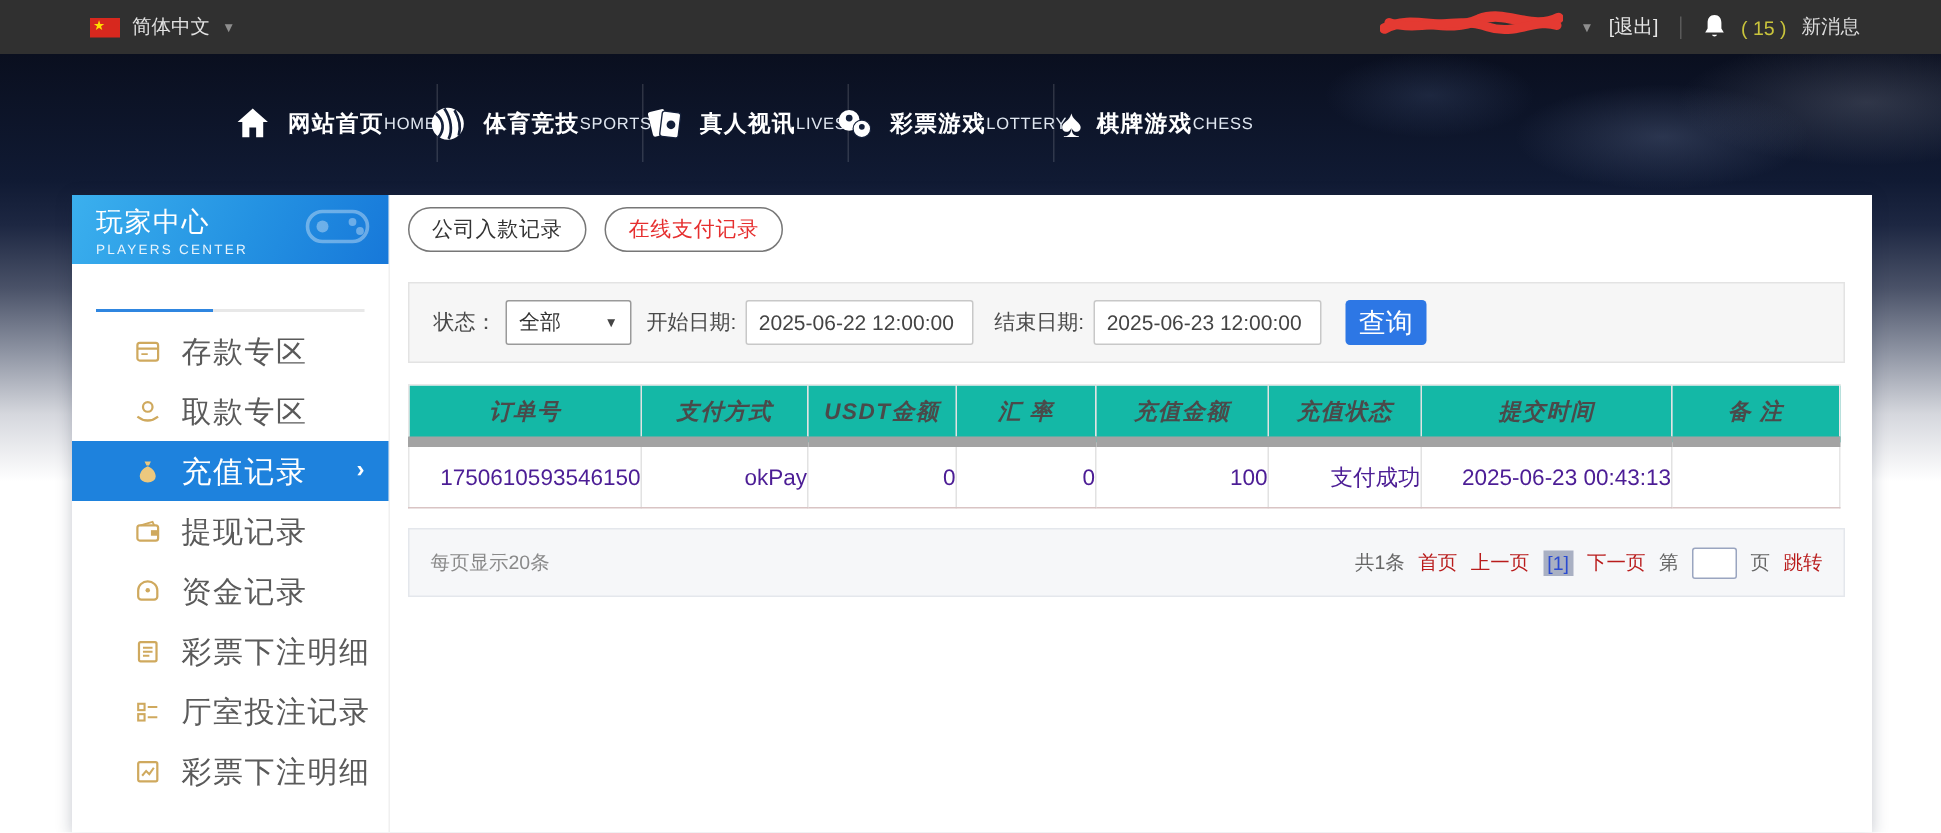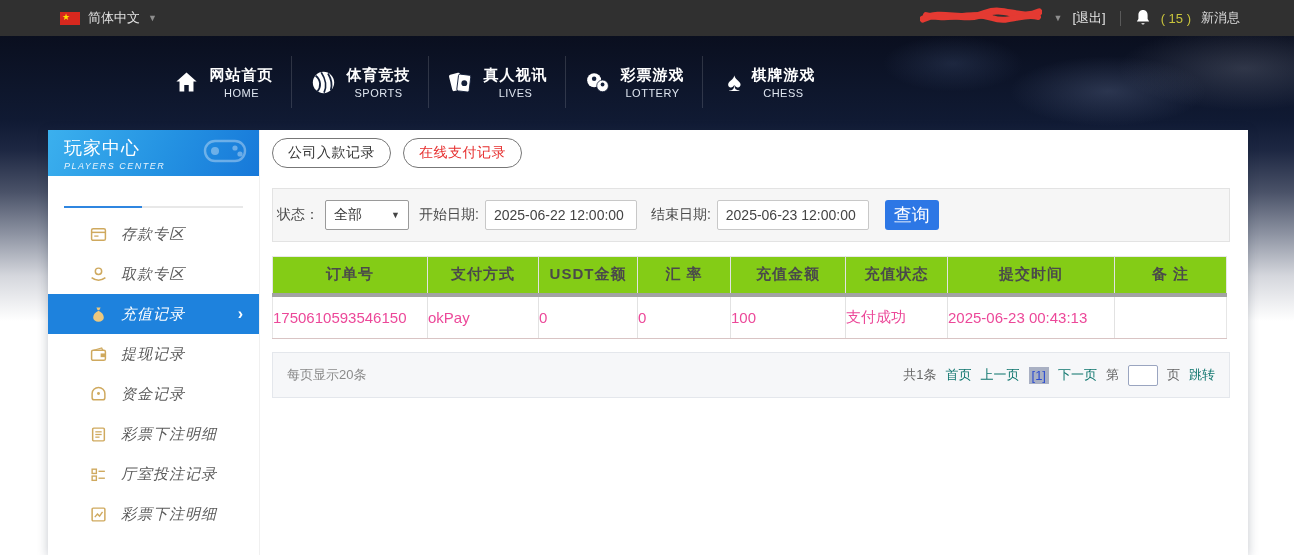--- a/index.html
+++ b/index.html
@@ -34,90 +34,90 @@
     background:radial-gradient(140px 50px at 70% 60%, rgba(110,125,160,.30), transparent 70%),
                radial-gradient(180px 60px at 92% 35%, rgba(140,145,160,.28), transparent 70%),
                radial-gradient(100px 40px at 45% 30%, rgba(80,100,140,.25), transparent 70%); }
   .nav-inner { position:absolute; left:155px; top:0; height:100%; display:flex; align-items:center; }
   .nav-item { width:137px; height:52px; display:flex; align-items:center; justify-content:center;
     gap:10px; border-right:1px solid rgba(255,255,255,.14); cursor:pointer; position:relative; z-index:3; }
   .nav-item:last-child { border-right:none; }
   .nav-icon { width:27px; height:27px; color:#fff; flex:0 0 auto; }
   .nav-icon svg { width:100%; height:100%; }
   .nav-spade { font-size:26px; color:#fff; line-height:27px; }
-  .nav-texts { display:flex; flex-direction:column; align-items:center; }
+  .nav-texts { display:flex; align-items:center; }
   .nav-zh { color:#fff; font-size:15px; font-weight:bold; letter-spacing:1px; white-space:nowrap; }
   .nav-en { color:#dfe6f0; font-size:11px; letter-spacing:.5px; margin-top:2px; }
 
   
   .wrapper { position:absolute; left:48px; top:130px; width:1200px; height:425px; background:#fff;
     z-index:4; box-shadow:0 2px 10px rgba(20,30,60,.25); }
 
   
   .sidebar { position:absolute; left:0; top:0; width:212px; height:100%; background:#fff;
     border-right:1px solid #f0f0f0; }
   .side-header { height:46px; background:linear-gradient(115deg,#3bb0ee 0%,#2492e2 55%,#1778d9 100%);
     position:relative; padding:6px 0 0 16px; overflow:hidden; }
   .side-title { color:#fff; font-size:18px; letter-spacing:1px; }
-  .side-subtitle { color:#e8f4fd; font-size:9px; letter-spacing:1.5px; margin-top:1px;font-style:italic; }
+  .side-subtitle { color:#e8f4fd; font-size:9px; letter-spacing:1.5px; margin-top:1px; }
   .side-deco { position:absolute; right:8px; top:5px; opacity:.35; }
   .side-section { padding:16px 16px 0 16px; }
   .section-title { color:#9a9a9a; font-size:17px; letter-spacing:1px; }
   .section-underline { margin-top:14px; height:2px; background:#e8e8e8; position:relative; }
   .section-underline::before { content:''; position:absolute; left:0; top:0; width:78px; height:2px;
     background:#2f86e0; }
   .side-menu { margin-top:6px; }
   .menu-item { height:40px; display:flex; align-items:center; padding-left:42px; cursor:pointer;
     position:relative; }
   .menu-icon { width:17px; height:17px; color:#cfa95e; margin-right:14px; flex:0 0 auto; }
   .menu-icon svg { width:100%; height:100%; }
-  .menu-label { font-size:15px; color:#5a5a5a; letter-spacing:1px;font-style:italic; }
+  .menu-label { font-size:20px; color:#5a5a5a; letter-spacing:1px; }
   .menu-item.active { background:#1e82dd; }
   .menu-item.active .menu-label { color:#fff; }
   .menu-item.active .menu-icon { color:#ecc87e; }
   .menu-chevron { position:absolute; right:16px; color:#fff; font-size:16px; font-weight:bold; }
 
   
   .main { position:absolute; left:224px; top:0; width:958px; height:100%; }
   .tabs { position:absolute; left:0; top:8px; display:flex; gap:12px; }
   .tab-pill { height:30px; padding:0 15px; border:1px solid #777; border-radius:16px; background:#fff;
     display:flex; align-items:center; font-size:14px; color:#333; cursor:pointer; letter-spacing:.5px; }
   .tab-pill.active { color:#e62f2f; }
 
   .filter-bar { position:absolute; left:0; top:58px; width:958px; height:54px; background:#f6f6f6;
-    border:1px solid #e3e3e3; display:flex; align-items:center; padding-left:4px; }
+    border:1px solid #e3e3e3; display:flex; align-items:center; padding-left:16px; }
   .f-label { font-size:14px; color:#4a4a4a; }
   .select-box { width:84px; height:30px; background:#fff; border:1px solid #9a9a9a; border-radius:2px;
     margin:0 10px 0 6px; display:flex; align-items:center; justify-content:space-between;
     padding:0 8px; cursor:pointer; }
   .select-box .sel-text { font-size:14px; color:#333; }
   .select-box .caret { color:#444; }
   .date-input { width:152px; height:30px; border:1px solid #c8c8c8; border-radius:2px; margin:0 14px 0 6px;
     padding:0 8px; font-size:14px; color:#444; font-family:"Liberation Sans","DejaVu Sans",sans-serif; }
   .query-btn { width:54px; height:30px; background:#2d77e5; color:#fff; border:none; border-radius:3px;
     font-size:18px; cursor:pointer; margin-left:2px;
     font-family:"Liberation Sans","DejaVu Sans",sans-serif; }
 
   .records-table { position:absolute; left:0; top:126px; width:954px; border-collapse:collapse;
     table-layout:fixed; }
-  .records-table th { height:38px; background:#84cc16; border-top:1px solid #e8e8e8;
-    border-bottom:4px solid #a3a3a3; border-right:1px solid #e2e2e2; font-size:15px; color:#4a4a4a;
-    font-weight:bold; letter-spacing:1px; }
+  .records-table th { height:38px; background:#14b8a6; border-top:1px solid #e8e8e8;
+    border-bottom:7px solid #a3a3a3; border-right:1px solid #e2e2e2; font-size:15px; color:#4a4a4a;
+    font-weight:bold; letter-spacing:1px;font-style:italic; }
   .records-table th:first-child, .records-table td:first-child { border-left:1px solid #e6e6e6; }
   .records-table th:last-child, .records-table td:last-child { border-right:1px solid #e6e6e6; }
   .records-table td { height:44px; background:#fff; border-bottom:1px solid #d9c4c4;
-    border-right:1px solid #e2e2e2; font-size:15px; color:#ec4899; text-align:left; }
+    border-right:1px solid #e2e2e2; font-size:15px; color:#4c1d95; text-align:right; }
 
   .pagination { position:absolute; left:0; top:222px; width:958px; height:46px; background:#f6f7f9;
     border:1px solid #e4e7ec; display:flex; align-items:center; justify-content:space-between;
     padding:0 14px; font-size:13px; }
   .page-size { color:#8a8a8a; }
   .pg-right { display:flex; align-items:center; gap:9px; }
   .pg-total { color:#666; }
-  .pg-link { color:#0f766e; cursor:pointer; }
+  .pg-link { color:#b91c1c; cursor:pointer; }
   .pg-current { color:#2b4bd0; background:#a9b0c3; padding:1px 3px; cursor:default; }
   .pg-text { color:#666; }
   .jump-input { width:30px; height:21px; border:1px solid #9aa5c0; border-radius:2px; background:#fff; }
 </style>
 </head>
 <body>
 
 <div class="page-bg"></div>
 
 <div class="topbar">

